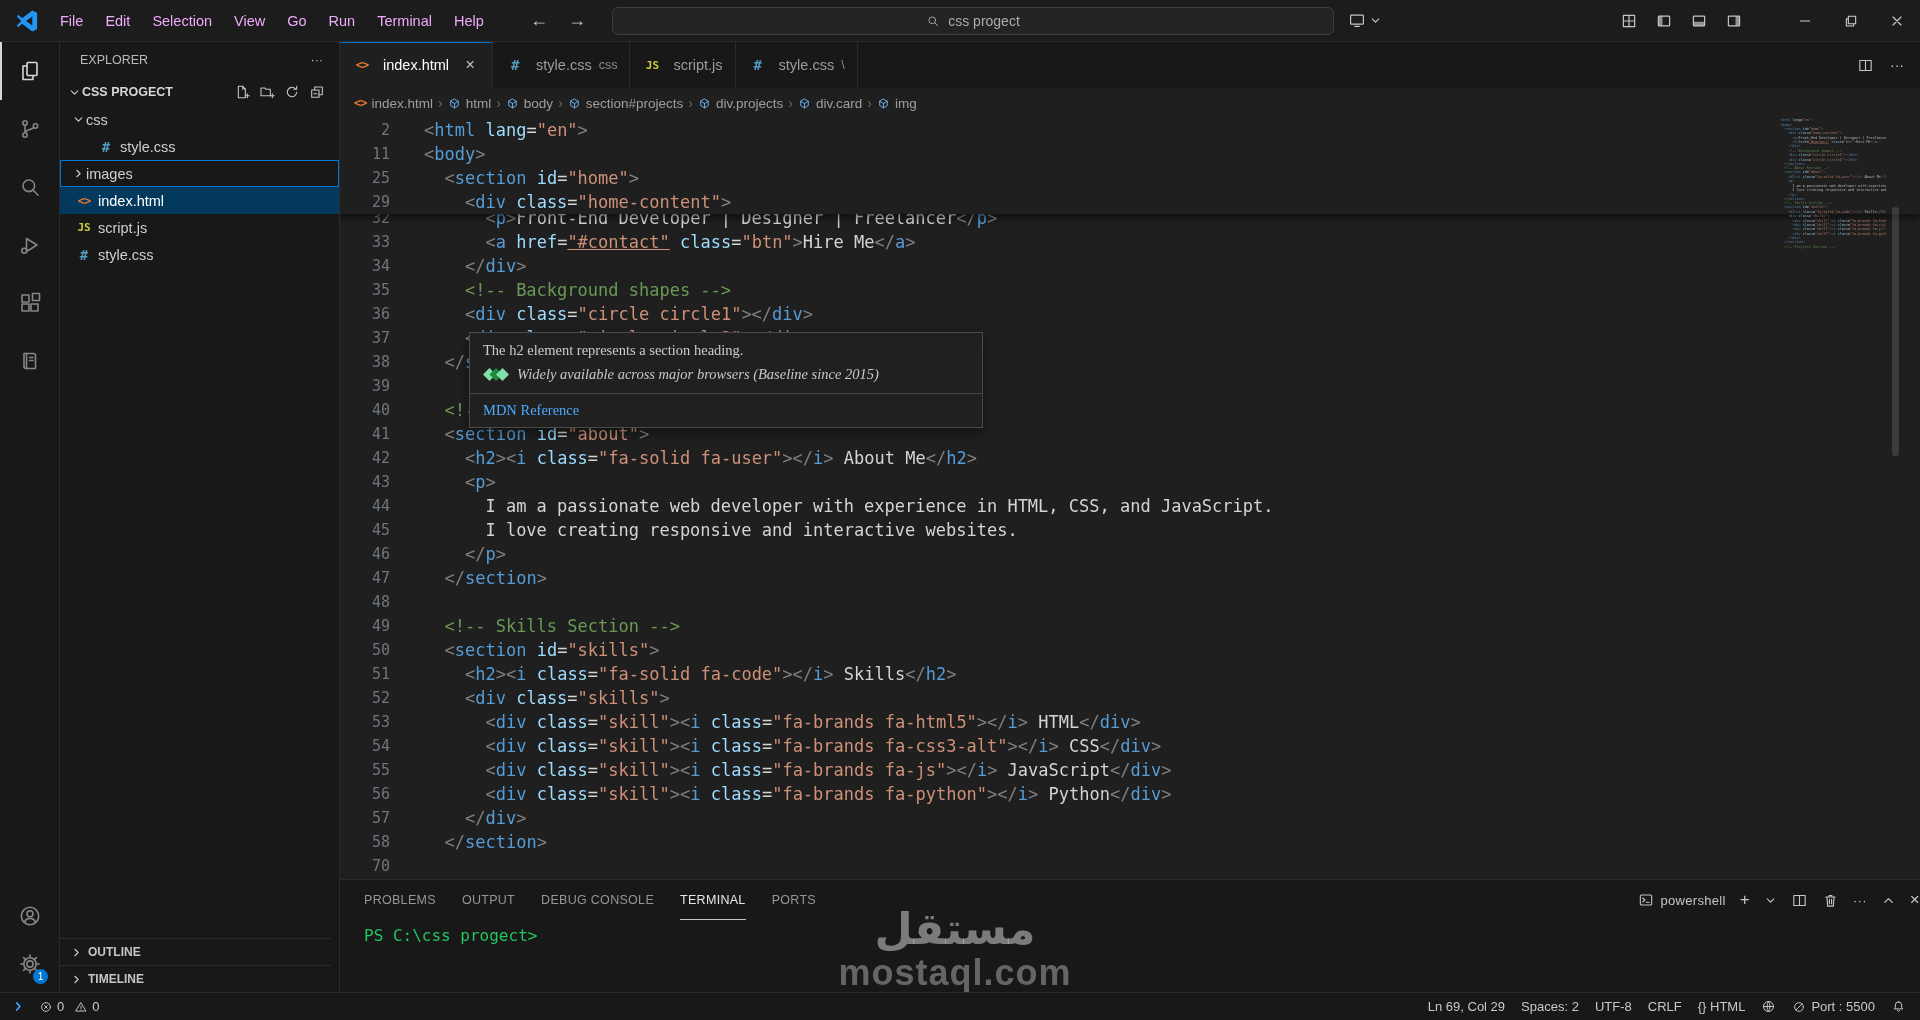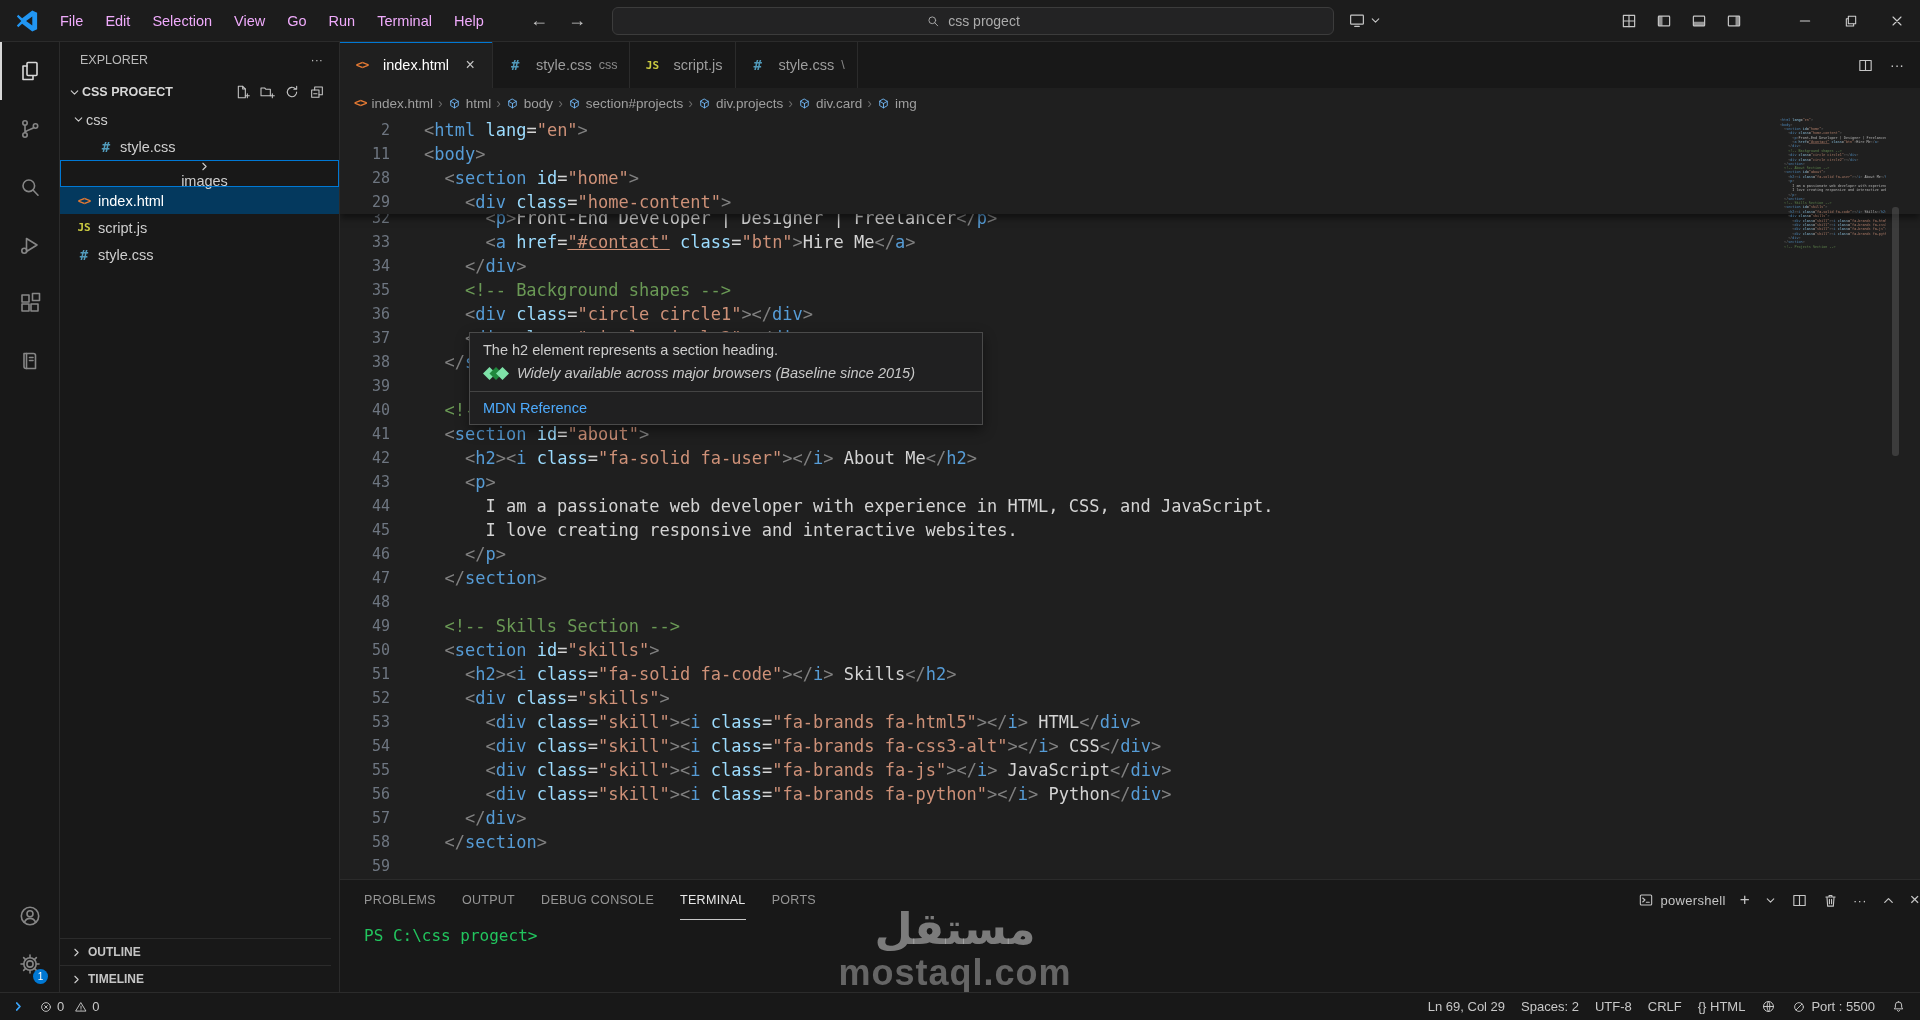--- a/index.html
+++ b/index.html
@@ -83,21 +83,21 @@
   .codelines { position:absolute; top:96px; left:0; right:0; }
   .partial { height:16px; overflow:hidden; }
   .partial .crow { margin-top:-8px; }
 
   .minimap { position:absolute; top:0; right:34px; width:106px; height:100%; overflow:hidden; z-index:3; opacity:.8; }
   .mm-inner { width:290px; transform:scale(0.38); transform-origin:0 0; font-size:9px; line-height:11.5px; white-space:pre; }
   .vscroll { position:absolute; right:21px; top:89px; width:7px; height:249px;
     background:rgba(121,121,121,.32); border-radius:3px; z-index:4; }
 
   .tooltip { position:absolute; left:129px; top:214px; width:514px; background:#202021;
-    border:1px solid #4a4a4a; z-index:6; font-family:Liberation Sans, sans-serif;
+    border:1px solid #4a4a4a; z-index:6; font-family:Liberation Serif, serif;
     font-size:14.5px; color:#cccccc; box-shadow:0 5px 12px rgba(0,0,0,.45); }
   .tt-title { padding:9px 13px 3px; }
   .tt-base { padding:4px 13px 10px; display:flex; align-items:center; gap:8px; font-style:italic; color:#c8c8c8; }
   .tt-link { border-top:1px solid #444444; padding:8px 13px; color:#4daafc; }
 
   
   .panel { position:absolute; left:340px; right:0; top:879px; height:113px; background:#181818;
     border-top:1px solid #2b2b2b; z-index:5; }
   .panel-tabs { height:40px; display:flex; align-items:stretch; padding-left:24px; gap:40px;
     font-size:12.5px; color:#969696; letter-spacing:.3px; }
@@ -346,21 +346,21 @@
             <svg width="13" height="13" viewBox="0 0 24 24" fill="none" stroke="currentColor" stroke-width="2" stroke-linecap="round" stroke-linejoin="round">
               <path d="M6 9l6 6 6-6"></path>
             </svg>
           </span>
           <span>css</span>
         </div>
         <div class="tree-row" style="padding-left: 36px;">
           <span class="file-ic fi-css">#</span>
           <span>style.css</span>
         </div>
-        <div class="tree-row focused" style="padding-left: 10px; flex-direction: column;">
+        <div class="tree-row focused" style="padding-left: 10px;">
           <span class="chev">
             <svg width="13" height="13" viewBox="0 0 24 24" fill="none" stroke="currentColor" stroke-width="2" stroke-linecap="round" stroke-linejoin="round">
               <path d="M9 6l6 6-6 6"></path>
             </svg>
           </span>
           <span>images</span>
         </div>
         <div class="tree-row selected" style="padding-left: 14px;">
           <span class="file-ic fi-html">&lt;&gt;</span>
           <span>index.html</span>
@@ -587,39 +587,39 @@
           </div>
           <div class="crow">
             <span class="ln">57</span>
             <span class="ct">    <span class="tk-p">&lt;/</span><span class="tk-t">div</span><span class="tk-p">&gt;</span></span>
           </div>
           <div class="crow">
             <span class="ln">58</span>
             <span class="ct">  <span class="tk-p">&lt;/</span><span class="tk-t">section</span><span class="tk-p">&gt;</span></span>
           </div>
           <div class="crow">
-            <span class="ln">59</span>
+            <span class="ln">70</span>
             <span class="ct"></span>
           </div>
           <div class="crow">
             <span class="ln">60</span>
             <span class="ct">  </span>
           </div>
         </div>
       <div class="sticky" id="sticky">
           <div class="crow">
             <span class="ln">2</span>
             <span class="ct"><span class="tk-p">&lt;</span><span class="tk-t">html</span><span class="tk-x"> </span><span class="tk-a">lang</span><span class="tk-x">=</span><span class="tk-v">"en"</span><span class="tk-p">&gt;</span></span>
           </div>
           <div class="crow">
             <span class="ln">11</span>
             <span class="ct"><span class="tk-p">&lt;</span><span class="tk-t">body</span><span class="tk-p">&gt;</span></span>
           </div>
           <div class="crow">
-            <span class="ln">28</span>
+            <span class="ln">25</span>
             <span class="ct">  <span class="tk-p">&lt;</span><span class="tk-t">section</span><span class="tk-x"> </span><span class="tk-a">id</span><span class="tk-x">=</span><span class="tk-v">"home"</span><span class="tk-p">&gt;</span></span>
           </div>
           <div class="crow">
             <span class="ln">29</span>
             <span class="ct">    <span class="tk-p">&lt;</span><span class="tk-t">div</span><span class="tk-x"> </span><span class="tk-a">class</span><span class="tk-x">=</span><span class="tk-v">"home-content"</span><span class="tk-p">&gt;</span></span>
           </div>
         </div>
       <div class="minimap">
           <div class="mm-inner" id="mmInner"><div class="mm-row"><span class="tk-p">&lt;</span><span class="tk-t">html</span><span class="tk-x"> </span><span class="tk-a">lang</span><span class="tk-x">=</span><span class="tk-v">"en"</span><span class="tk-p">&gt;</span></div><div class="mm-row"><span class="tk-p">&lt;</span><span class="tk-t">body</span><span class="tk-p">&gt;</span></div><div class="mm-row">  <span class="tk-p">&lt;</span><span class="tk-t">section</span><span class="tk-x"> </span><span class="tk-a">id</span><span class="tk-x">=</span><span class="tk-v">"home"</span><span class="tk-p">&gt;</span></div><div class="mm-row">    <span class="tk-p">&lt;</span><span class="tk-t">div</span><span class="tk-x"> </span><span class="tk-a">class</span><span class="tk-x">=</span><span class="tk-v">"home-content"</span><span class="tk-p">&gt;</span></div><div class="mm-row">      <span class="tk-p">&lt;</span><span class="tk-t">p</span><span class="tk-p">&gt;</span><span class="tk-x">Front-End Developer | Designer | Freelancer</span></div><div class="mm-row">      <span class="tk-p">&lt;</span><span class="tk-t">a</span><span class="tk-x"> </span><span class="tk-a">href</span><span class="tk-x">=</span><span class="tk-u">"#contact"</span><span class="tk-x"> </span><span class="tk-a">class</span><span class="tk-x">=</span><span class="tk-v">"btn"</span><span class="tk-p">&gt;</span><span class="tk-x">Hire Me</span><span class="tk-p">&lt;/</span><span class="tk-t">a</span><span class="tk-p">&gt;</span></div><div class="mm-row">    <span class="tk-p">&lt;/</span><span class="tk-t">div</span><span class="tk-p">&gt;</span></div><div class="mm-row">    <span class="tk-c">&lt;!-- Background shapes --&gt;</span></div><div class="mm-row">    <span class="tk-p">&lt;</span><span class="tk-t">div</span><span class="tk-x"> </span><span class="tk-a">class</span><span class="tk-x">=</span><span class="tk-v">"circle circle1"</span><span class="tk-p">&gt;&lt;/</span><span class="tk-t">div</span><span class="tk-p">&gt;</span></div><div class="mm-row">    <span class="tk-p">&lt;</span><span class="tk-t">div</span><span class="tk-x"> </span><span class="tk-a">class</span><span class="tk-x">=</span><span class="tk-v">"circle circle2"</span><span class="tk-p">&gt;&lt;/</span><span class="tk-t">div</span><span class="tk-p">&gt;</span></div><div class="mm-row">  <span class="tk-p">&lt;/</span><span class="tk-t">section</span><span class="tk-p">&gt;</span></div><div class="mm-row"></div><div class="mm-row">  <span class="tk-c">&lt;!-- About Section --&gt;</span></div><div class="mm-row">  <span class="tk-p">&lt;</span><span class="tk-t">section</span><span class="tk-x"> </span><span class="tk-a">id</span><span class="tk-x">=</span><span class="tk-v">"about"</span><span class="tk-p">&gt;</span></div><div class="mm-row">    <span class="tk-p">&lt;</span><span class="tk-t">h2</span><span class="tk-p">&gt;&lt;</span><span class="tk-t">i</span><span class="tk-x"> </span><span class="tk-a">class</span><span class="tk-x">=</span><span class="tk-v">"fa-solid fa-user"</span><span class="tk-p">&gt;&lt;/</span><span class="tk-t">i</span><span class="tk-p">&gt;</span><span class="tk-x"> About Me</span><span class="tk-p">&lt;/</span><span class="tk-t">h2</span></div><div class="mm-row">    <span class="tk-p">&lt;</span><span class="tk-t">p</span><span class="tk-p">&gt;</span></div><div class="mm-row">      <span class="tk-x">I am a passionate web developer with experience in HTML, CSS, and JavaScript.</span></div><div class="mm-row">      <span class="tk-x">I love creating responsive and interactive websites.</span></div><div class="mm-row">    <span class="tk-p">&lt;/</span><span class="tk-t">p</span><span class="tk-p">&gt;</span></div><div class="mm-row">  <span class="tk-p">&lt;/</span><span class="tk-t">section</span><span class="tk-p">&gt;</span></div><div class="mm-row"></div><div class="mm-row">  <span class="tk-c">&lt;!-- Skills Section --&gt;</span></div><div class="mm-row">  <span class="tk-p">&lt;</span><span class="tk-t">section</span><span class="tk-x"> </span><span class="tk-a">id</span><span class="tk-x">=</span><span class="tk-v">"skills"</span><span class="tk-p">&gt;</span></div><div class="mm-row">    <span class="tk-p">&lt;</span><span class="tk-t">h2</span><span class="tk-p">&gt;&lt;</span><span class="tk-t">i</span><span class="tk-x"> </span><span class="tk-a">class</span><span class="tk-x">=</span><span class="tk-v">"fa-solid fa-code"</span><span class="tk-p">&gt;&lt;/</span><span class="tk-t">i</span><span class="tk-p">&gt;</span><span class="tk-x"> Skills</span><span class="tk-p">&lt;/</span><span class="tk-t">h2</span><span class="tk-p">&gt;</span></div><div class="mm-row">    <span class="tk-p">&lt;</span><span class="tk-t">div</span><span class="tk-x"> </span><span class="tk-a">class</span><span class="tk-x">=</span><span class="tk-v">"skills"</span><span class="tk-p">&gt;</span></div><div class="mm-row">      <span class="tk-p">&lt;</span><span class="tk-t">div</span><span class="tk-x"> </span><span class="tk-a">class</span><span class="tk-x">=</span><span class="tk-v">"skill"</span><span class="tk-p">&gt;&lt;</span><span class="tk-t">i</span><span class="tk-x"> </span><span class="tk-a">class</span><span class="tk-x">=</span><span class="tk-v">"fa-brands fa-html5"</span></div><div class="mm-row">      <span class="tk-p">&lt;</span><span class="tk-t">div</span><span class="tk-x"> </span><span class="tk-a">class</span><span class="tk-x">=</span><span class="tk-v">"skill"</span><span class="tk-p">&gt;&lt;</span><span class="tk-t">i</span><span class="tk-x"> </span><span class="tk-a">class</span><span class="tk-x">=</span><span class="tk-v">"fa-brands fa-css3-alt"</span></div><div class="mm-row">      <span class="tk-p">&lt;</span><span class="tk-t">div</span><span class="tk-x"> </span><span class="tk-a">class</span><span class="tk-x">=</span><span class="tk-v">"skill"</span><span class="tk-p">&gt;&lt;</span><span class="tk-t">i</span><span class="tk-x"> </span><span class="tk-a">class</span><span class="tk-x">=</span><span class="tk-v">"fa-brands fa-js"</span><span class="tk-p">&gt;&lt;/</span></div><div class="mm-row">      <span class="tk-p">&lt;</span><span class="tk-t">div</span><span class="tk-x"> </span><span class="tk-a">class</span><span class="tk-x">=</span><span class="tk-v">"skill"</span><span class="tk-p">&gt;&lt;</span><span class="tk-t">i</span><span class="tk-x"> </span><span class="tk-a">class</span><span class="tk-x">=</span><span class="tk-v">"fa-brands fa-python"</span></div><div class="mm-row">    <span class="tk-p">&lt;/</span><span class="tk-t">div</span><span class="tk-p">&gt;</span></div><div class="mm-row">  <span class="tk-p">&lt;/</span><span class="tk-t">section</span><span class="tk-p">&gt;</span></div><div class="mm-row"></div><div class="mm-row">  <span class="tk-c">&lt;!-- Projects Section --&gt;</span></div></div>
         </div>

